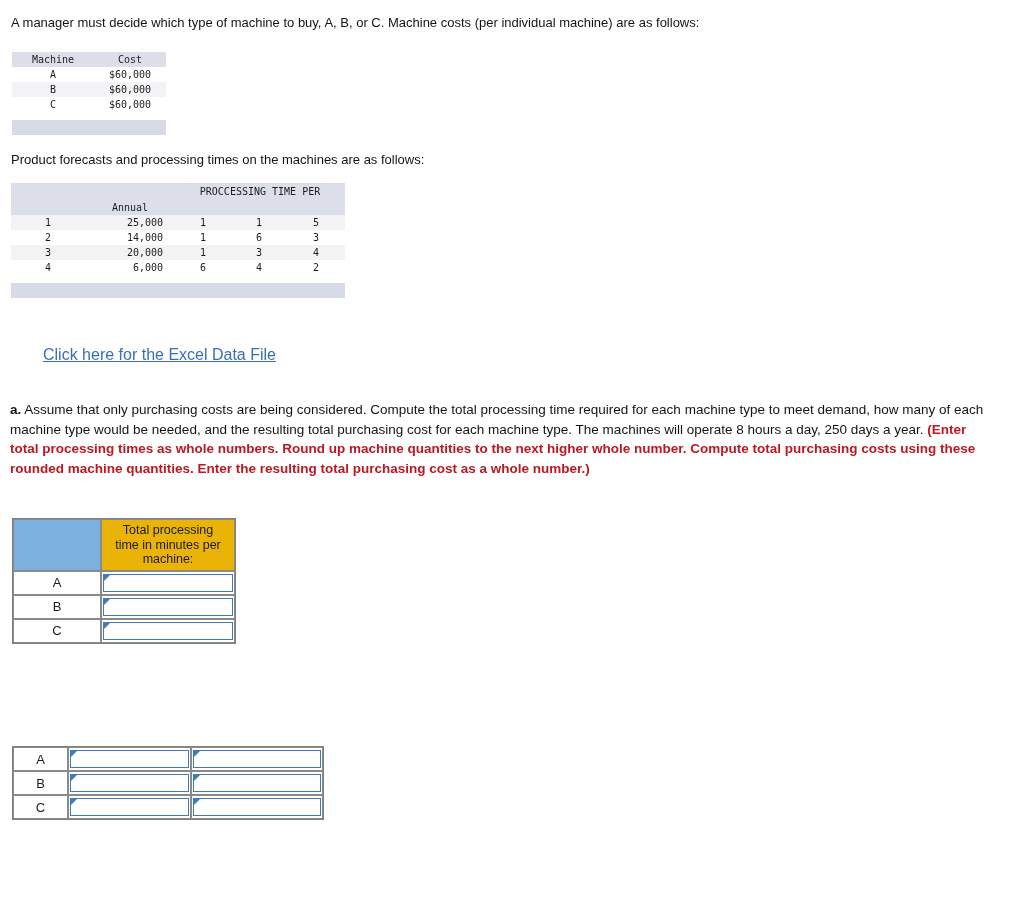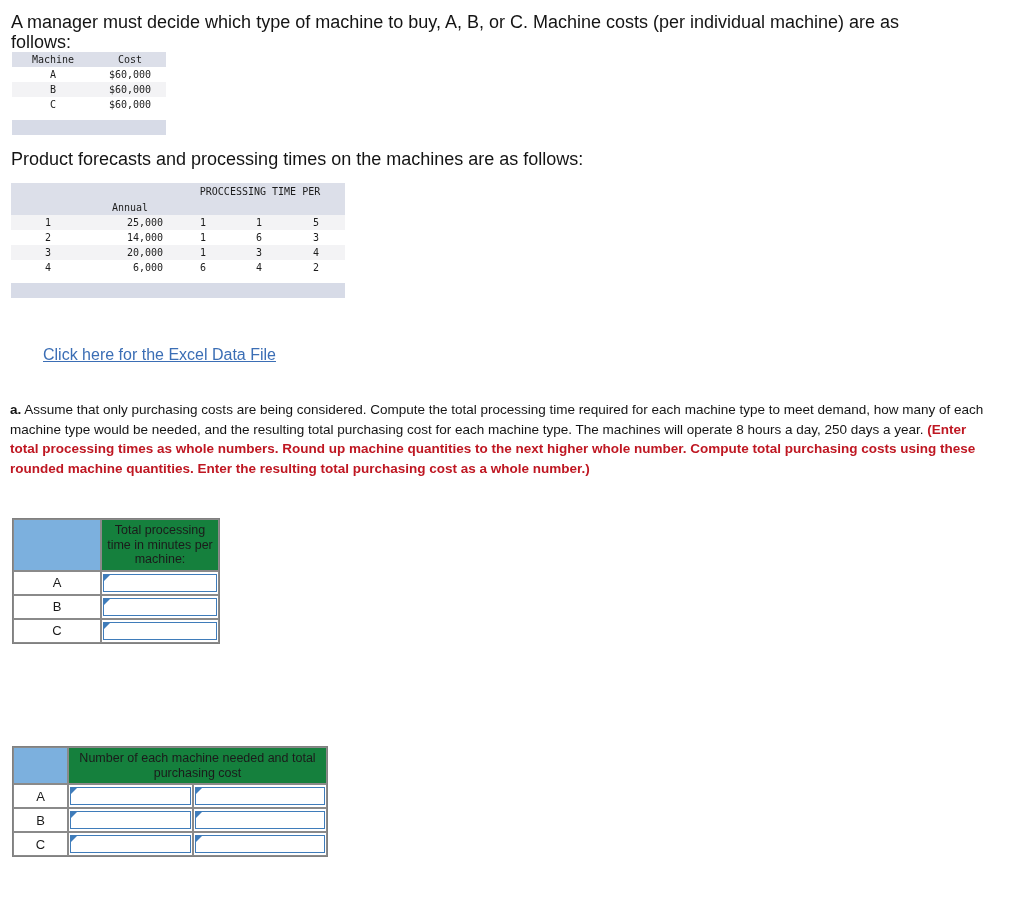--- a/index.html
+++ b/index.html
@@ -12,21 +12,21 @@
     height: 905px;
     position: relative;
     font-family: "Liberation Sans", sans-serif;
     color: #1a1a1a;
     overflow: hidden;
   }
 
   
   .prose {
     position: absolute;
-    font-size: 18px;
+    font-size: 13px;
     line-height: 19.5px;
     color: #141414;
   }
   #intro-paragraph { left: 11px; top: 13px; width: 900px; }
   #forecast-paragraph { left: 11px; top: 150px; width: 700px; }
 
   #question-a {
     position: absolute;
     left: 10px; top: 400px; width: 976px;
     font-size: 13.5px;
@@ -97,27 +97,27 @@
     border-spacing: 0;
     background: #ffffff;
     border: 1px solid #808080;
   }
   .answer-table td {
     padding: 0;
     border: 1px solid #8a8a8a;
     vertical-align: middle;
   }
   .answer-table .hcell {
-    background: #15803d;
+    background: #eab308;
     color: #1b1b1b;
     font-size: 12.5px;
     line-height: 14.5px;
     text-align: center;
     font-family: "Liberation Sans", sans-serif;
-    padding: 3px 4px;
+    padding: 3px 12px;
   }
   .answer-table .labelcell {
     background: #ffffff;
     text-align: center;
     font-size: 13px;
     font-family: "Liberation Sans", sans-serif;
     color: #1b1b1b;
     height: 22px;
   }
   .answer-table .inputcell {
@@ -267,24 +267,20 @@
     <td class="labelcell">C</td>
     <td class="inputcell">
       <div class="field"></div>
     </td>
   </tr>
 </tbody>
   </table>
 
 <table class="answer-table" id="machine-count-table">
   <tbody>
-      <tr>
-    <td class="blank-head"></td>
-    <td class="hcell" colspan="2">Number of each machine needed and total purchasing cost</td>
-  </tr>
   <tr>
     <td class="labelcell">A</td>
     <td class="inputcell qty-cell">
       <div class="field"></div>
     </td>
     <td class="inputcell cost-cell">
       <div class="field"></div>
     </td>
   </tr>
   <tr>

